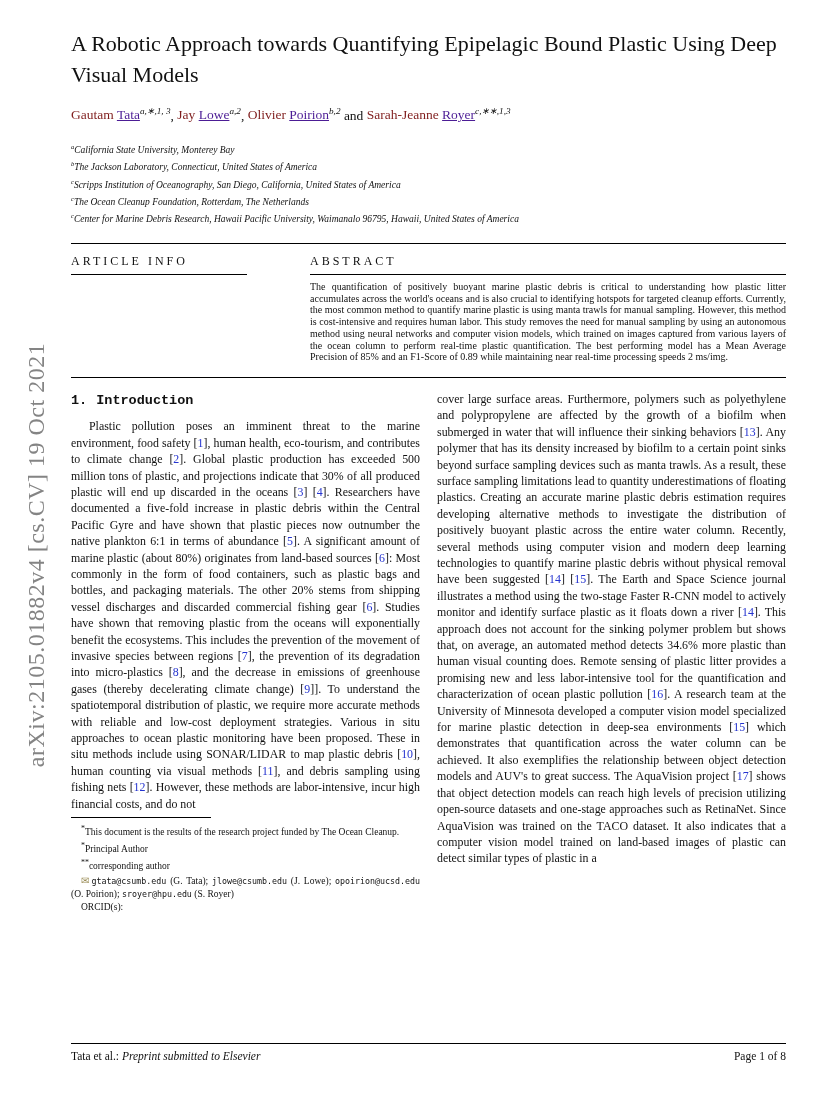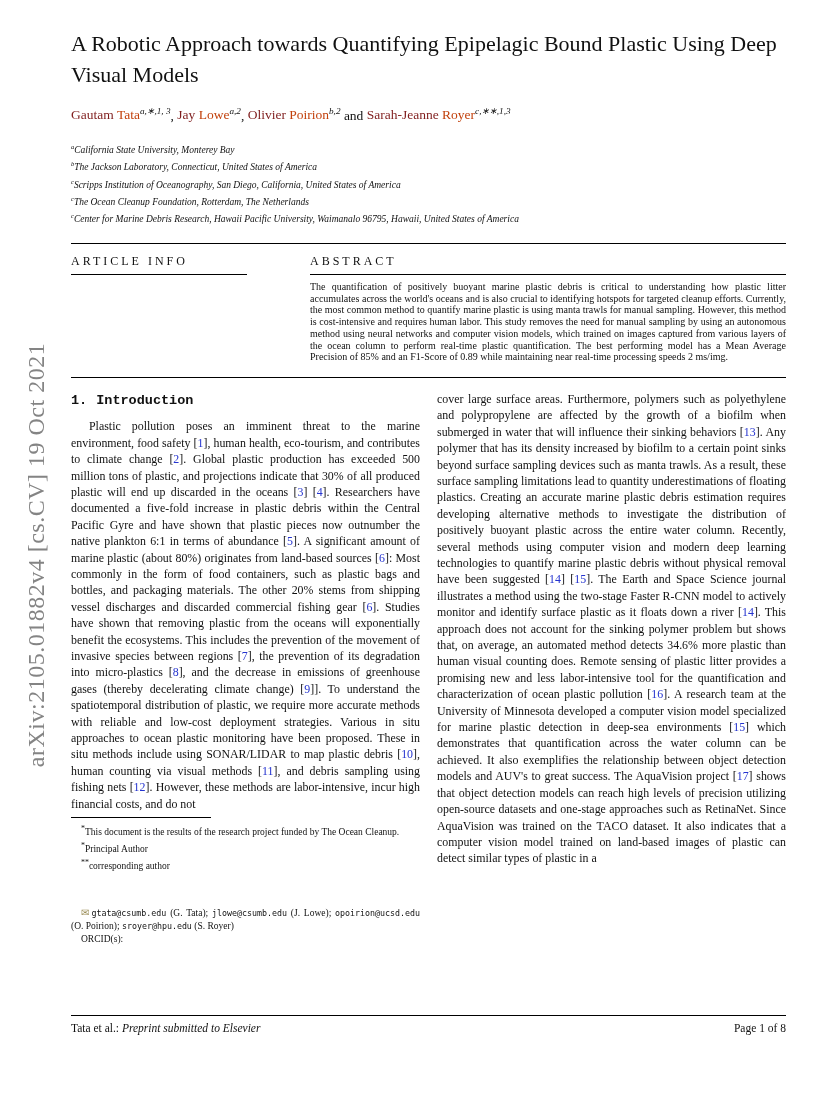--- a/index.html
+++ b/index.html
@@ -17,21 +17,21 @@
   .arxiv-banner{
     position:absolute;left:36px;top:555px;
     transform:translate(-50%,-50%) rotate(-90deg);
     white-space:nowrap;
     font-size:24px;color:#848484;letter-spacing:0.5px;
   }
   
   .title{margin-top:28px;font-size:22px;line-height:31px;font-weight:normal;}
   .authors{margin-top:11px;font-size:13.5px;}
   .authors .first{color:#7f1d1d;}
-  .authors .last{color:#c2410c;}
+  .authors .last{color:#4c1d95;text-decoration:underline;}
   .authors sup,.affil sup{font-size:68%;font-style:italic;}
   .affils{margin-top:17px;}
   .affil{font-style:italic;font-size:9.5px;line-height:14px;}
   .affil sup{font-style:italic;}
   
   .rule-full{border:none;border-top:1px solid #000;margin:0;}
   .rule-top{margin-top:17px;}
   
   .info-abs{display:flex;margin-top:10px;}
   .info-col{width:224px;flex:0 0 224px;margin-right:15px;}
@@ -48,25 +48,25 @@
   .col{width:349px;flex:0 0 349px;text-align:justify;font-size:11.9px;line-height:16.4px;hyphens:auto;}
   .col-left{margin-right:17px;}
   .section-heading{font-size:13.5px;font-weight:bold;margin:2px 0 9px 0;font-family:Liberation Mono, monospace;}
   .section-heading .sec-num{margin-right:9px;}
   .para-indent{text-indent:18px;}
   .cite{color:#2433cf;}
   
   .footnotes{margin-top:5px;font-size:9.5px;line-height:13px;text-align:justify;}
   .fn-rule{border:none;border-top:1px solid #000;width:140px;margin:0 0 4px 0;}
   .fn-line{text-indent:10px;}
-  .fn-emails{text-indent:10px;margin-top:32px;}
+  .fn-emails{text-indent:10px;}
   .mono{font-family:"DejaVu Sans Mono", monospace;font-size:8.3px;}
   .envelope{color:#9a8c55;font-size:10px;margin-right:2px;}
   
-  .footer{position:absolute;left:71px;top:1015px;width:715px;}
+  .footer{position:absolute;left:71px;top:1043px;width:715px;}
   .footer-row{display:flex;justify-content:space-between;font-size:11.5px;margin-top:6px;}
   .footer-italic{font-style:italic;}
 </style>
 </head>
 <body>
 
 <div class="page">
 
   <div class="arxiv-banner">arXiv:2105.01882v4  [cs.CV]  19 Oct 2021</div>
 

